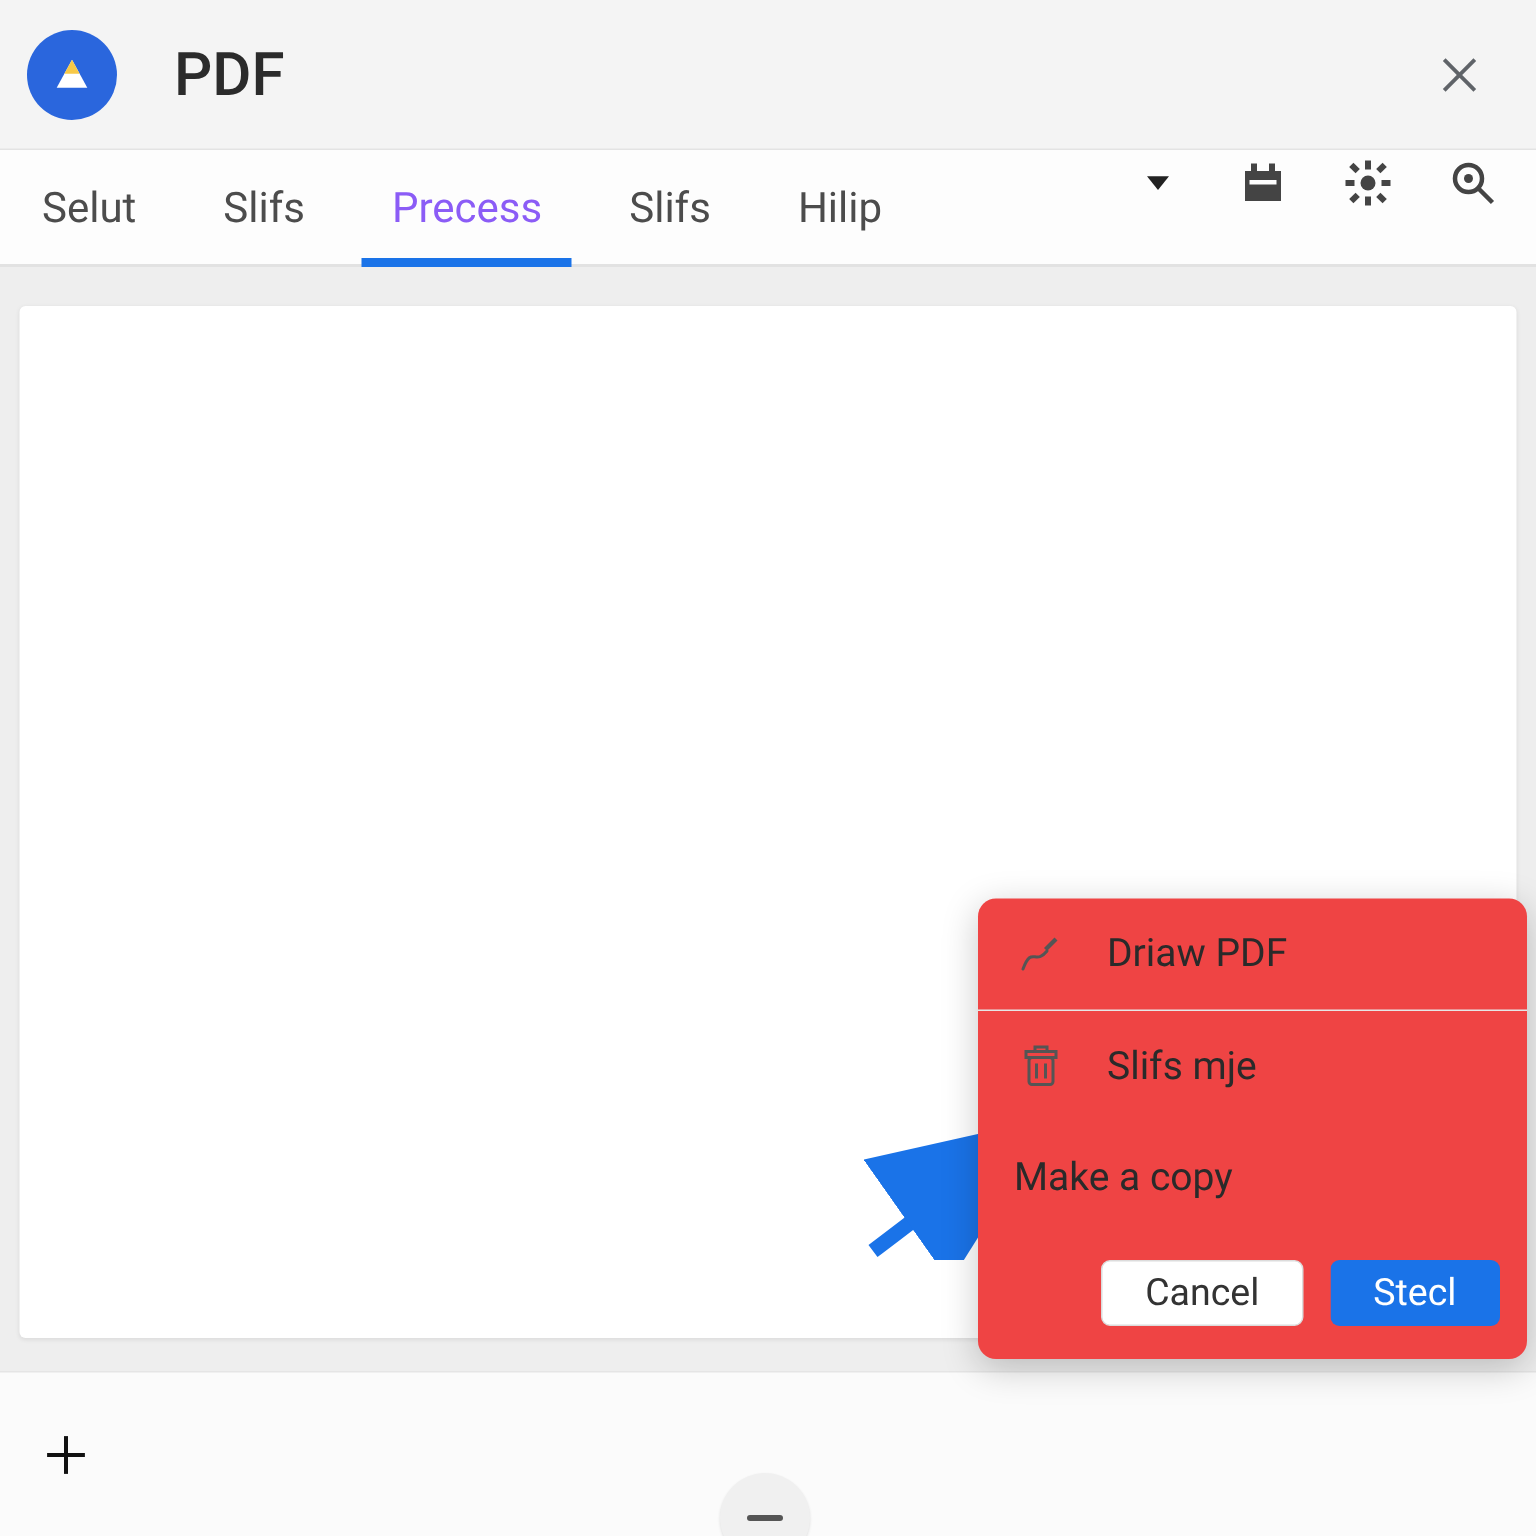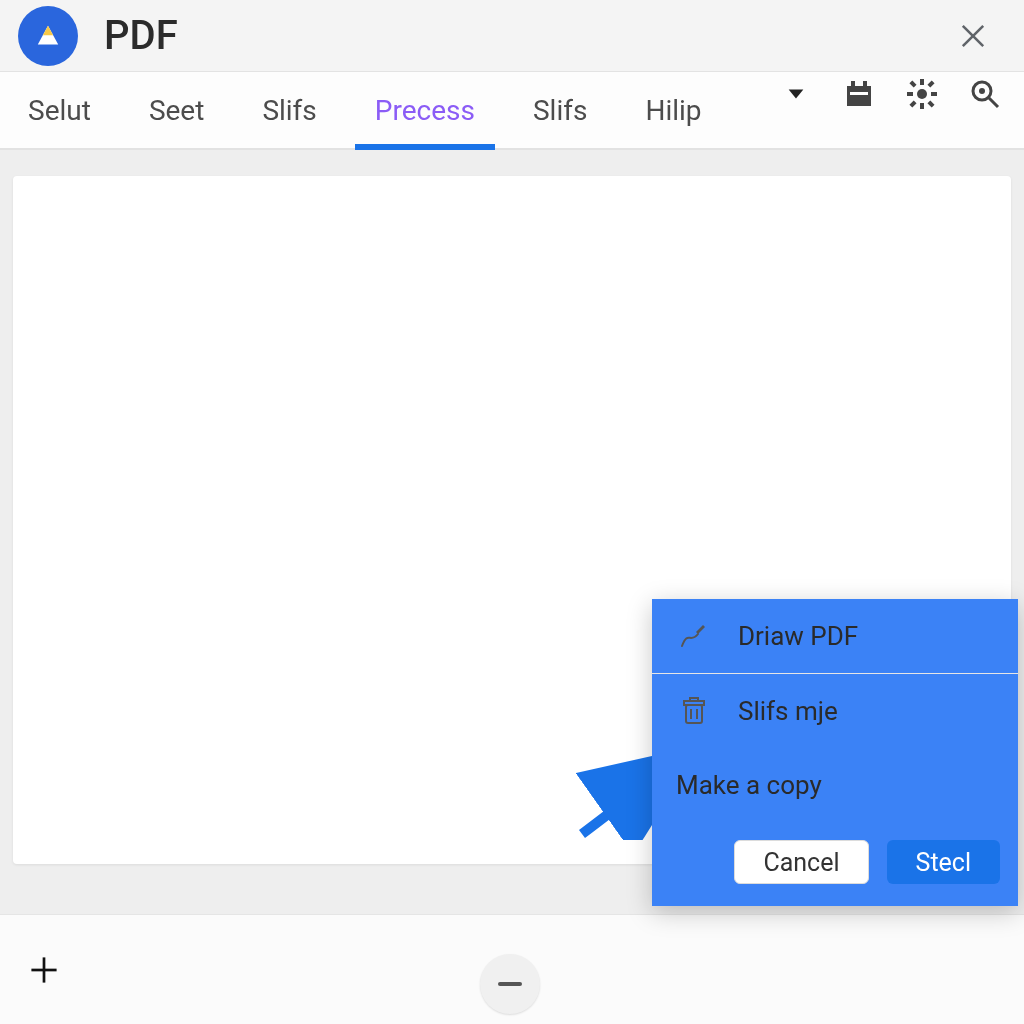--- a/index.html
+++ b/index.html
@@ -1,20 +1,20 @@
 <!DOCTYPE html>
 <html><head>
 <meta charset="utf-8">
 <style>
   * { box-sizing: border-box; margin: 0; padding: 0; }
   html, body { width: 1024px; height: 1024px; font-family: -apple-system, BlinkMacSystemFont, "Segoe UI", Roboto, Arial, sans-serif; background: #f1f1f1; overflow: hidden; }
   .window { width: 1024px; height: 1024px; background: #f8f8f8; display: flex; flex-direction: column; }
 
   
-  .titlebar { display: flex; align-items: center; height: 72px; padding: 0 28px 0 18px; background: #f4f4f4; border-bottom: 1px solid #e3e3e3;}
+  .titlebar { display: flex; align-items: center; height: 100px; padding: 0 28px 0 18px; background: #f4f4f4; border-bottom: 1px solid #e3e3e3; gap: 12px;}
   .app-logo { width: 60px; height: 60px; border-radius: 50%; background: #2a66dd; display:flex; align-items:center; justify-content:center; margin-right: 26px; }
   .app-logo svg { width: 34px; height: 34px; }
   .titlebar .title { font-size: 40px; font-weight: 500; color: #2b2b2b; }
   .titlebar .spacer { flex: 1; }
   .close-btn { width: 46px; height: 46px; display:flex; align-items:center; justify-content:center; cursor:pointer; color:#5f6368; }
   .close-btn svg { width: 34px; height: 34px; stroke:#5f6368; stroke-width:3; }
 
   
   .tabbar { display: flex; align-items: flex-start; height: 78px; padding: 0 20px 0 20px; background: #fdfdfd; border-bottom: 2px solid #e2e2e2; }
   .tab { font-size: 28px; color:#4c4c4c; padding: 0 8px; height: 100%; display:flex; align-items:center; cursor:pointer; margin-right: 42px; position: relative; }
@@ -31,21 +31,21 @@
 
   .zoom-out { position:absolute; left: 480px; top: 804px; width: 60px; height: 60px; border-radius: 50%; background:#f0f0f0; display:flex; align-items:center; justify-content:center; cursor:pointer; box-shadow: 0 1px 2px rgba(0,0,0,0.12); }
   .zoom-out .bar { width: 24px; height:4px; background:#555; border-radius:2px; }
 
   
   .bottombar { height: 110px; background:#fbfbfb; display:flex; align-items:center; padding-left: 22px; border-top: 1px solid #e5e5e5;}
   .add-btn { width:44px; height:44px; display:flex; align-items:center; justify-content:center; cursor:pointer;}
   .add-btn svg { width: 36px; height: 36px; stroke:#111; stroke-width:3; }
 
   
-  .popup { position: absolute; right: 6px; bottom: 8px; width: 366px; background:#3b82f6; border-radius: 0; box-shadow: 0 6px 24px rgba(0,0,0,0.22); overflow:hidden; }
+  .popup { position: absolute; right: 6px; bottom: 8px; width: 366px; background:#ef4444; border-radius: 12px; box-shadow: 0 6px 24px rgba(0,0,0,0.22); overflow:hidden; }
   .popup .row { display:flex; align-items:center; height: 74px; padding: 0 20px; font-size: 26px; color:#2a2a2a; cursor:pointer; }
   .popup .row.noicon { padding-left: 24px; }
   .popup .row .ico { width: 44px; height: 44px; display:flex; align-items:center; justify-content:center; margin-right: 22px; color:#555;}
   .popup .row .ico svg { width: 32px; height: 32px; stroke:#555; stroke-width:2; fill:none;}
   .popup .sep { height:1px; background:#e6e6e6; }
   .popup .actions { display:flex; justify-content:flex-end; gap: 18px; padding: 18px 18px 22px; }
   .popup .btn { height: 44px; border-radius: 6px; font-size: 25px; padding: 0 28px; display:flex; align-items:center; cursor:pointer; border:1px solid transparent;}
   .popup .btn.secondary { background:#fff; border-color:#dcdcdc; color:#333; }
   .popup .btn.primary { background:#1a73e8; color:#fff; }
 
@@ -70,21 +70,20 @@
     <div class="close-btn">
       <svg viewBox="0 0 40 40">
           <line x1="8" y1="8" x2="32" y2="32"></line>
           <line x1="32" y1="8" x2="8" y2="32"></line>
         </svg>
     </div>
   </div>
 
   <div class="tabbar">
     <div class="tab">Selut</div>
-    <div class="tab">Seet</div>
     <div class="tab">Slifs</div>
     <div class="tab active">Precess</div>
     <div class="tab">Slifs</div>
     <div class="tab">Hilip</div>
     <div class="spacer"></div>
     <div class="tb-icon tb-caret">
       <svg viewBox="0 0 24 24">
           <polygon points="4,7 20,7 12,17"></polygon>
         </svg>
     </div>

